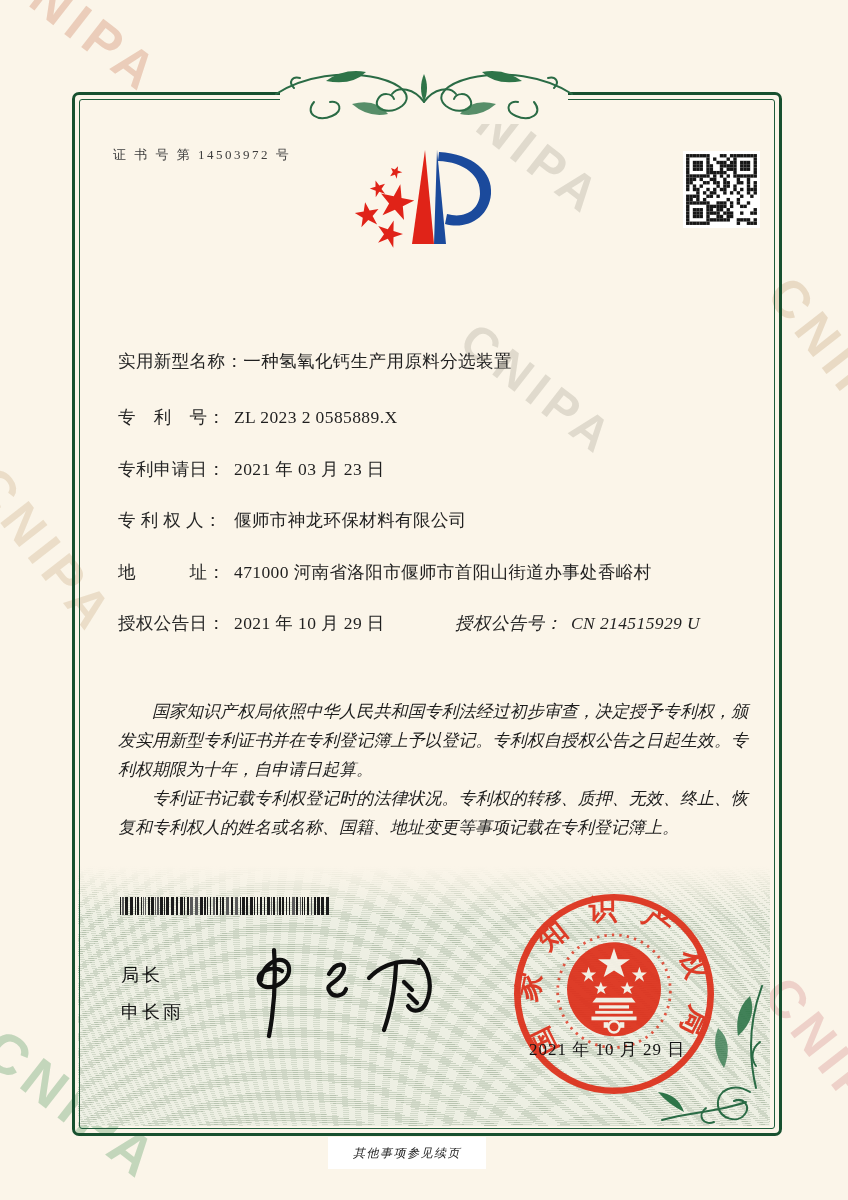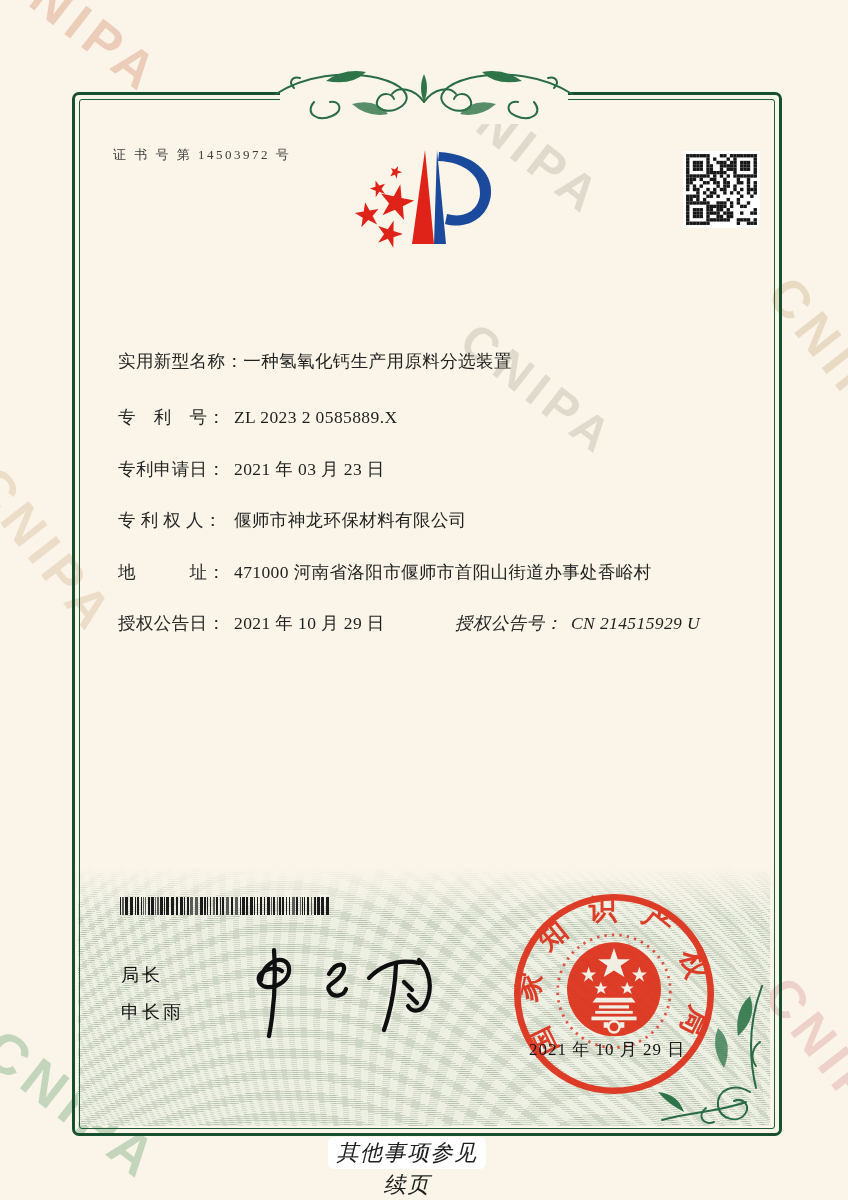--- a/index.html
+++ b/index.html
@@ -93,21 +93,21 @@
     font-size:17px; letter-spacing:1px; color:#141414; white-space:nowrap;
   }
 
   .page-info{
     position:absolute; left:50px; width:710px; top:1096px; z-index:5;
     text-align:center; font-size:15.5px; letter-spacing:1px; color:#2c2c2c;
   }
   .cont-box{
     position:absolute; left:328px; top:1137px; width:158px; height:32px; z-index:5;
     background:#fff; text-align:center; line-height:32px;
-    font-size:22px; letter-spacing:1.5px; color:#1d1d1d;border-radius:6px;
+    font-size:12px; letter-spacing:1.5px; color:#1d1d1d;
   }
 </style>
 </head>
 <body>
 
 <div class="page">
 
   <span class="wm wm1">CNIPA</span>
   <span class="wm wm2">CNIPA</span>
   <span class="wm wm3">CNIPA</span>
@@ -434,20 +434,24 @@
       <span class="f-label">地　　　址：</span><span class="f-value">471000 河南省洛阳市偃师市首阳山街道办事处香峪村</span>
     </div>
     <div class="frow">
       <span class="f-label">授权公告日：</span><span class="f-value">2021 年 10 月 29 日</span>
       <span class="pair2">
         <span class="f-label">授权公告号：</span><span class="f-value">CN 214515929 U</span>
       </span>
     </div>
   </div>
 
+  <div class="bodytext kai">
+    <p>国家知识产权局依照中华人民共和国专利法经过初步审查，决定授予专利权，颁发实用新型专利证书并在专利登记簿上予以登记。专利权自授权公告之日起生效。专利权期限为十年，自申请日起算。</p>
+    <p>专利证书记载专利权登记时的法律状况。专利权的转移、质押、无效、终止、恢复和专利权人的姓名或名称、国籍、地址变更等事项记载在专利登记簿上。</p>
+  </div>
 
   <div class="barcode"><i style="width:1px;background:#1b1b1b;margin-right:1px"></i><i style="width:2px;background:#5a5a5a;margin-right:1px"></i><i style="width:3px;background:#1b1b1b;margin-right:2px"></i><i style="width:3px;background:#1b1b1b;margin-right:2px"></i><i style="width:1px;background:#1b1b1b;margin-right:1px"></i><i style="width:2px;background:#1b1b1b;margin-right:2px"></i><i style="width:1px;background:#1b1b1b;margin-right:1px"></i><i style="width:1px;background:#5a5a5a;margin-right:1px"></i><i style="width:1px;background:#5a5a5a;margin-right:2px"></i><i style="width:2px;background:#1b1b1b;margin-right:1px"></i><i style="width:3px;background:#1b1b1b;margin-right:1px"></i><i style="width:1px;background:#5a5a5a;margin-right:1px"></i><i style="width:2px;background:#5a5a5a;margin-right:1px"></i><i style="width:3px;background:#1b1b1b;margin-right:1px"></i><i style="width:1px;background:#1b1b1b;margin-right:1px"></i><i style="width:3px;background:#1b1b1b;margin-right:2px"></i><i style="width:3px;background:#1b1b1b;margin-right:2px"></i><i style="width:2px;background:#1b1b1b;margin-right:2px"></i><i style="width:3px;background:#1b1b1b;margin-right:1px"></i><i style="width:1px;background:#1b1b1b;margin-right:2px"></i><i style="width:2px;background:#1b1b1b;margin-right:1px"></i><i style="width:3px;background:#5a5a5a;margin-right:2px"></i><i style="width:3px;background:#5a5a5a;margin-right:2px"></i><i style="width:3px;background:#1b1b1b;margin-right:1px"></i><i style="width:2px;background:#1b1b1b;margin-right:1px"></i><i style="width:1px;background:#1b1b1b;margin-right:2px"></i><i style="width:1px;background:#1b1b1b;margin-right:2px"></i><i style="width:2px;background:#5a5a5a;margin-right:1px"></i><i style="width:2px;background:#1b1b1b;margin-right:2px"></i><i style="width:1px;background:#1b1b1b;margin-right:1px"></i><i style="width:2px;background:#1b1b1b;margin-right:2px"></i><i style="width:3px;background:#5a5a5a;margin-right:2px"></i><i style="width:2px;background:#1b1b1b;margin-right:2px"></i><i style="width:3px;background:#5a5a5a;margin-right:2px"></i><i style="width:1px;background:#1b1b1b;margin-right:1px"></i><i style="width:3px;background:#1b1b1b;margin-right:1px"></i><i style="width:2px;background:#1b1b1b;margin-right:2px"></i><i style="width:3px;background:#1b1b1b;margin-right:1px"></i><i style="width:1px;background:#1b1b1b;margin-right:2px"></i><i style="width:1px;background:#1b1b1b;margin-right:2px"></i><i style="width:2px;background:#1b1b1b;margin-right:2px"></i><i style="width:1px;background:#1b1b1b;margin-right:2px"></i><i style="width:3px;background:#1b1b1b;margin-right:1px"></i><i style="width:1px;background:#5a5a5a;margin-right:1px"></i><i style="width:2px;background:#1b1b1b;margin-right:2px"></i><i style="width:1px;background:#5a5a5a;margin-right:1px"></i><i style="width:2px;background:#1b1b1b;margin-right:1px"></i><i style="width:2px;background:#1b1b1b;margin-right:2px"></i><i style="width:1px;background:#1b1b1b;margin-right:2px"></i><i style="width:1px;background:#1b1b1b;margin-right:2px"></i><i style="width:3px;background:#5a5a5a;margin-right:1px"></i><i style="width:2px;background:#1b1b1b;margin-right:2px"></i><i style="width:1px;background:#5a5a5a;margin-right:1px"></i><i style="width:1px;background:#1b1b1b;margin-right:1px"></i><i style="width:1px;background:#1b1b1b;margin-right:2px"></i><i style="width:2px;background:#1b1b1b;margin-right:2px"></i><i style="width:1px;background:#5a5a5a;margin-right:2px"></i><i style="width:2px;background:#1b1b1b;margin-right:1px"></i><i style="width:3px;background:#1b1b1b;margin-right:1px"></i><i style="width:3px;background:#1b1b1b;margin-right:2px"></i><i style="width:3px;background:#1b1b1b;margin-right:1px"></i></div>
 
   <div class="issuer-title">局长</div>
   <div class="issuer-name">申长雨</div>
 
   <svg class="signature" width="215" height="102" viewBox="0 0 215 102">
     <g stroke="#0f0f0f" fill="none" stroke-width="4.2" stroke-linecap="round" stroke-linejoin="round">
       <path d="M28,40 C30,20 54,13 56,28 C58,45 30,54 26,41 C23,31 41,25 49,31"></path>
       <path d="M41,10 C43,40 41,70 36,96"></path>

